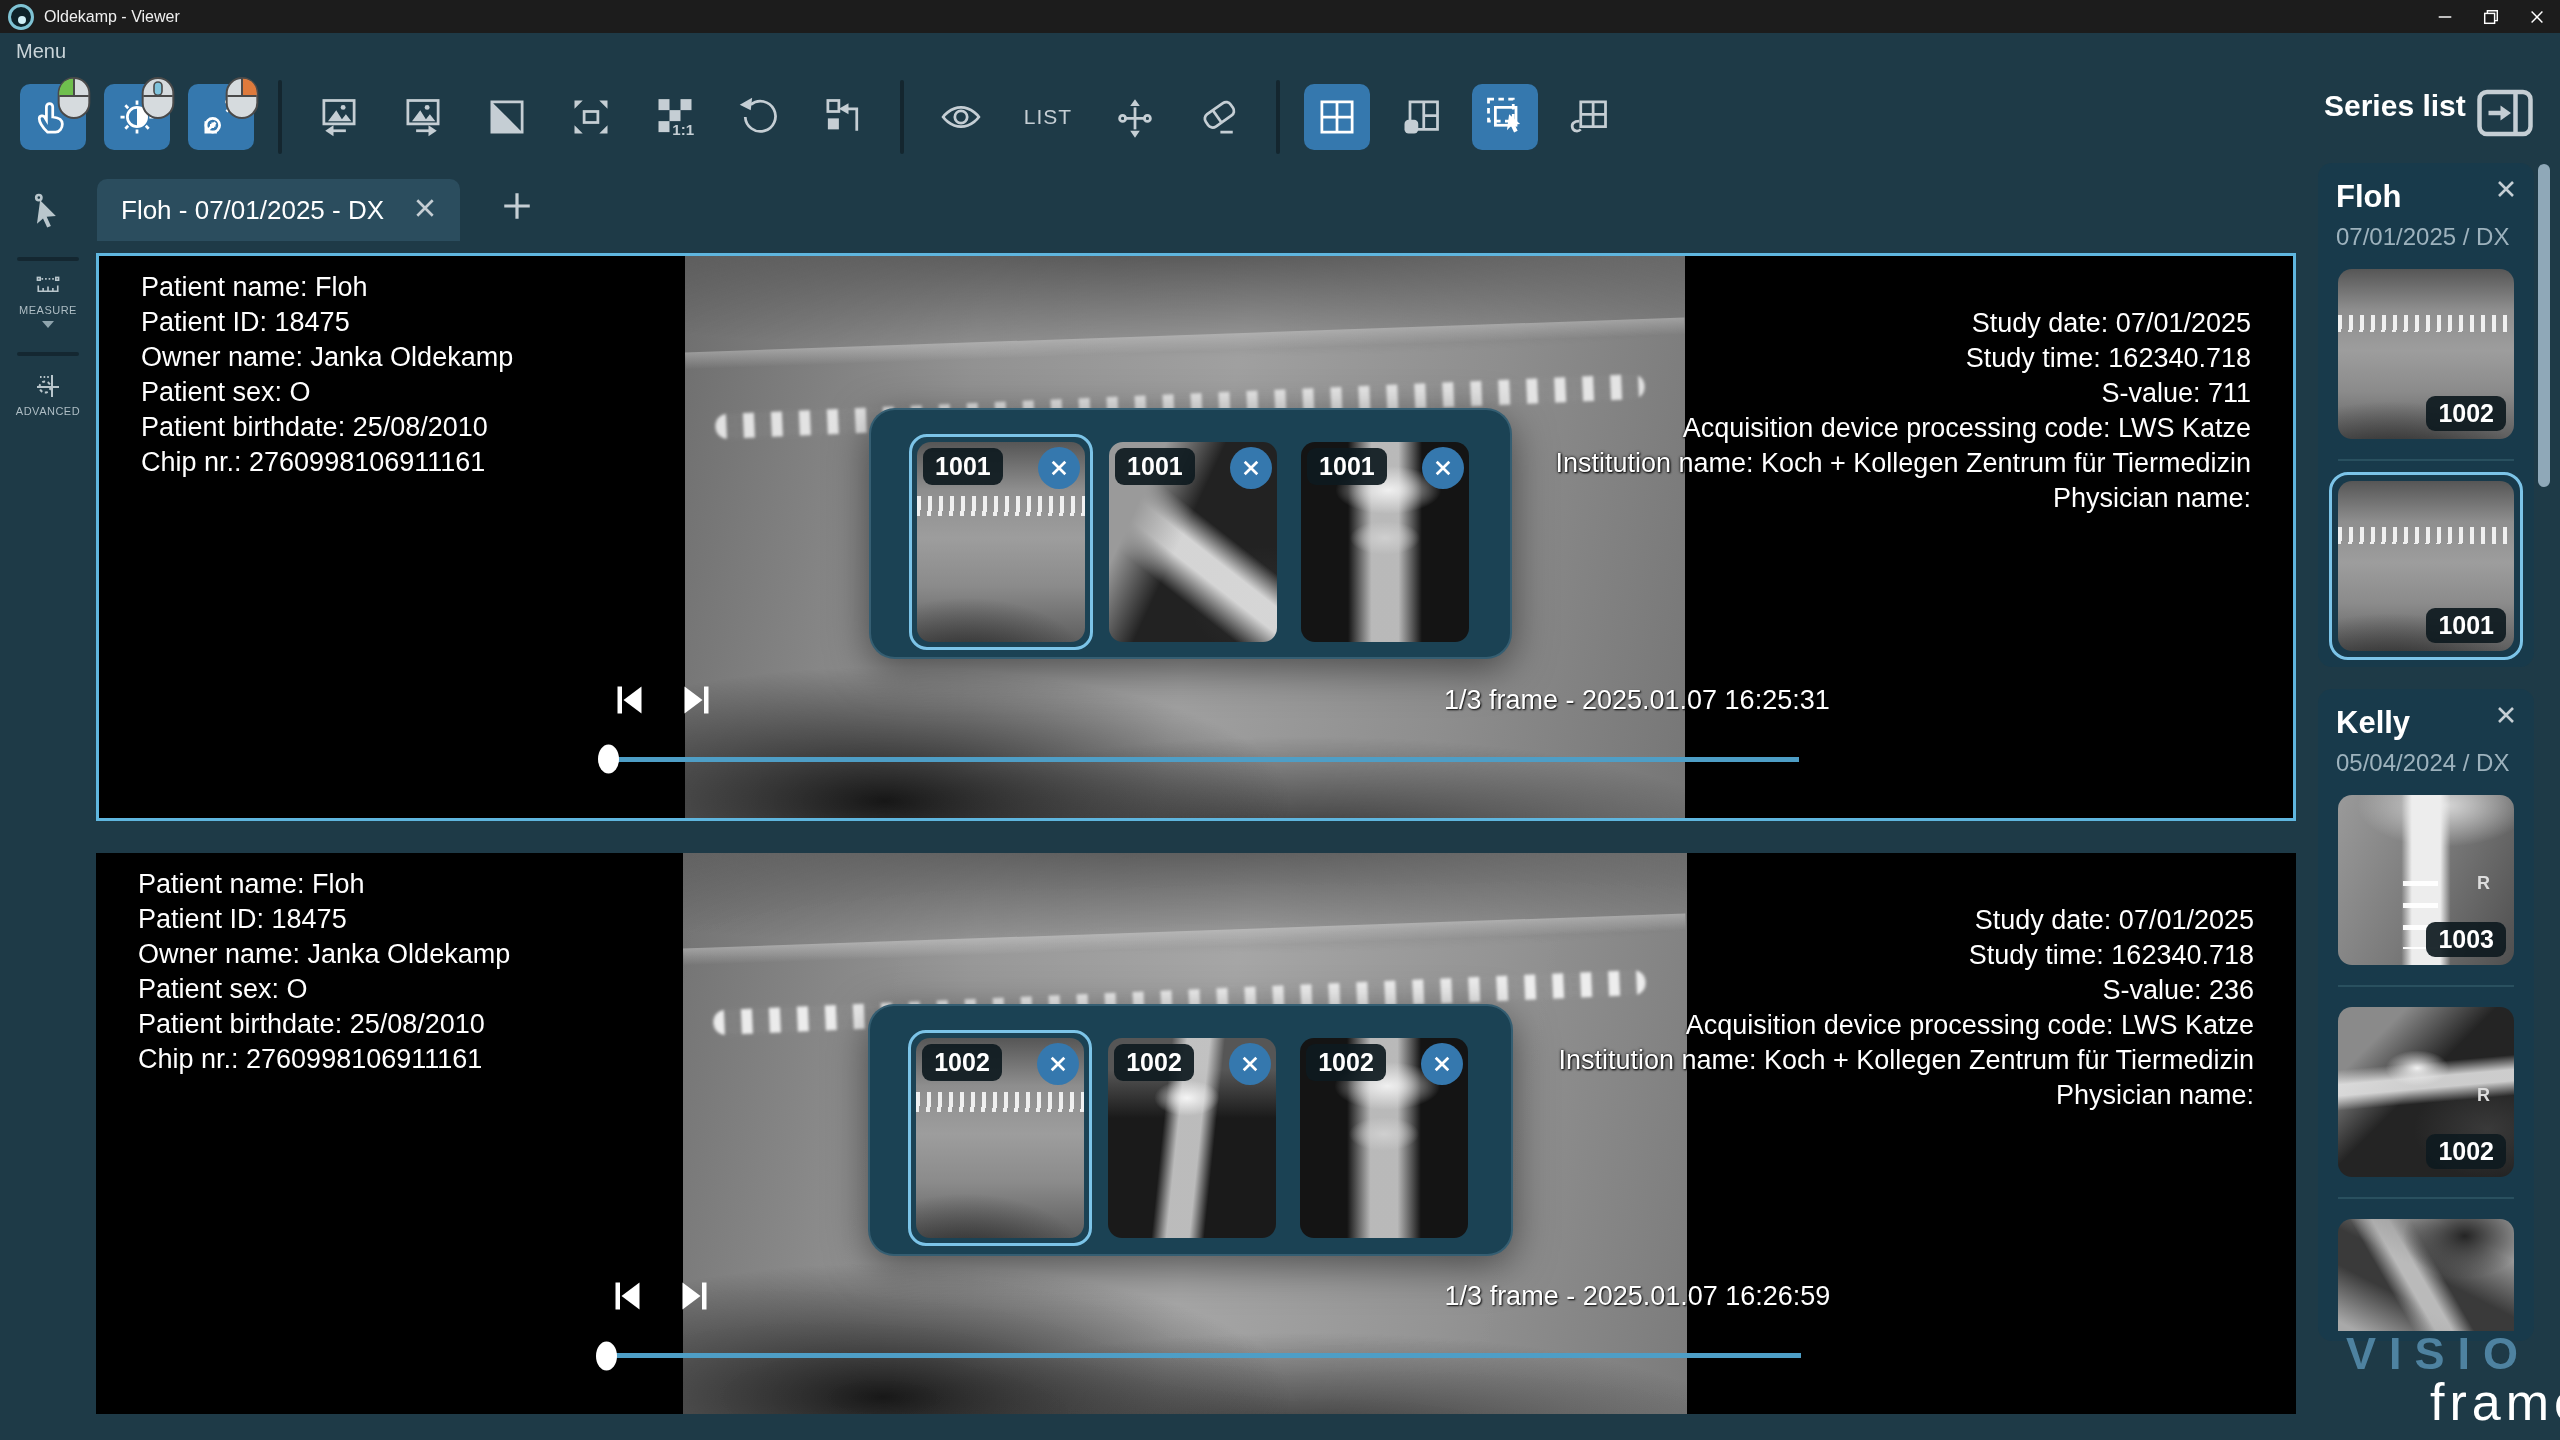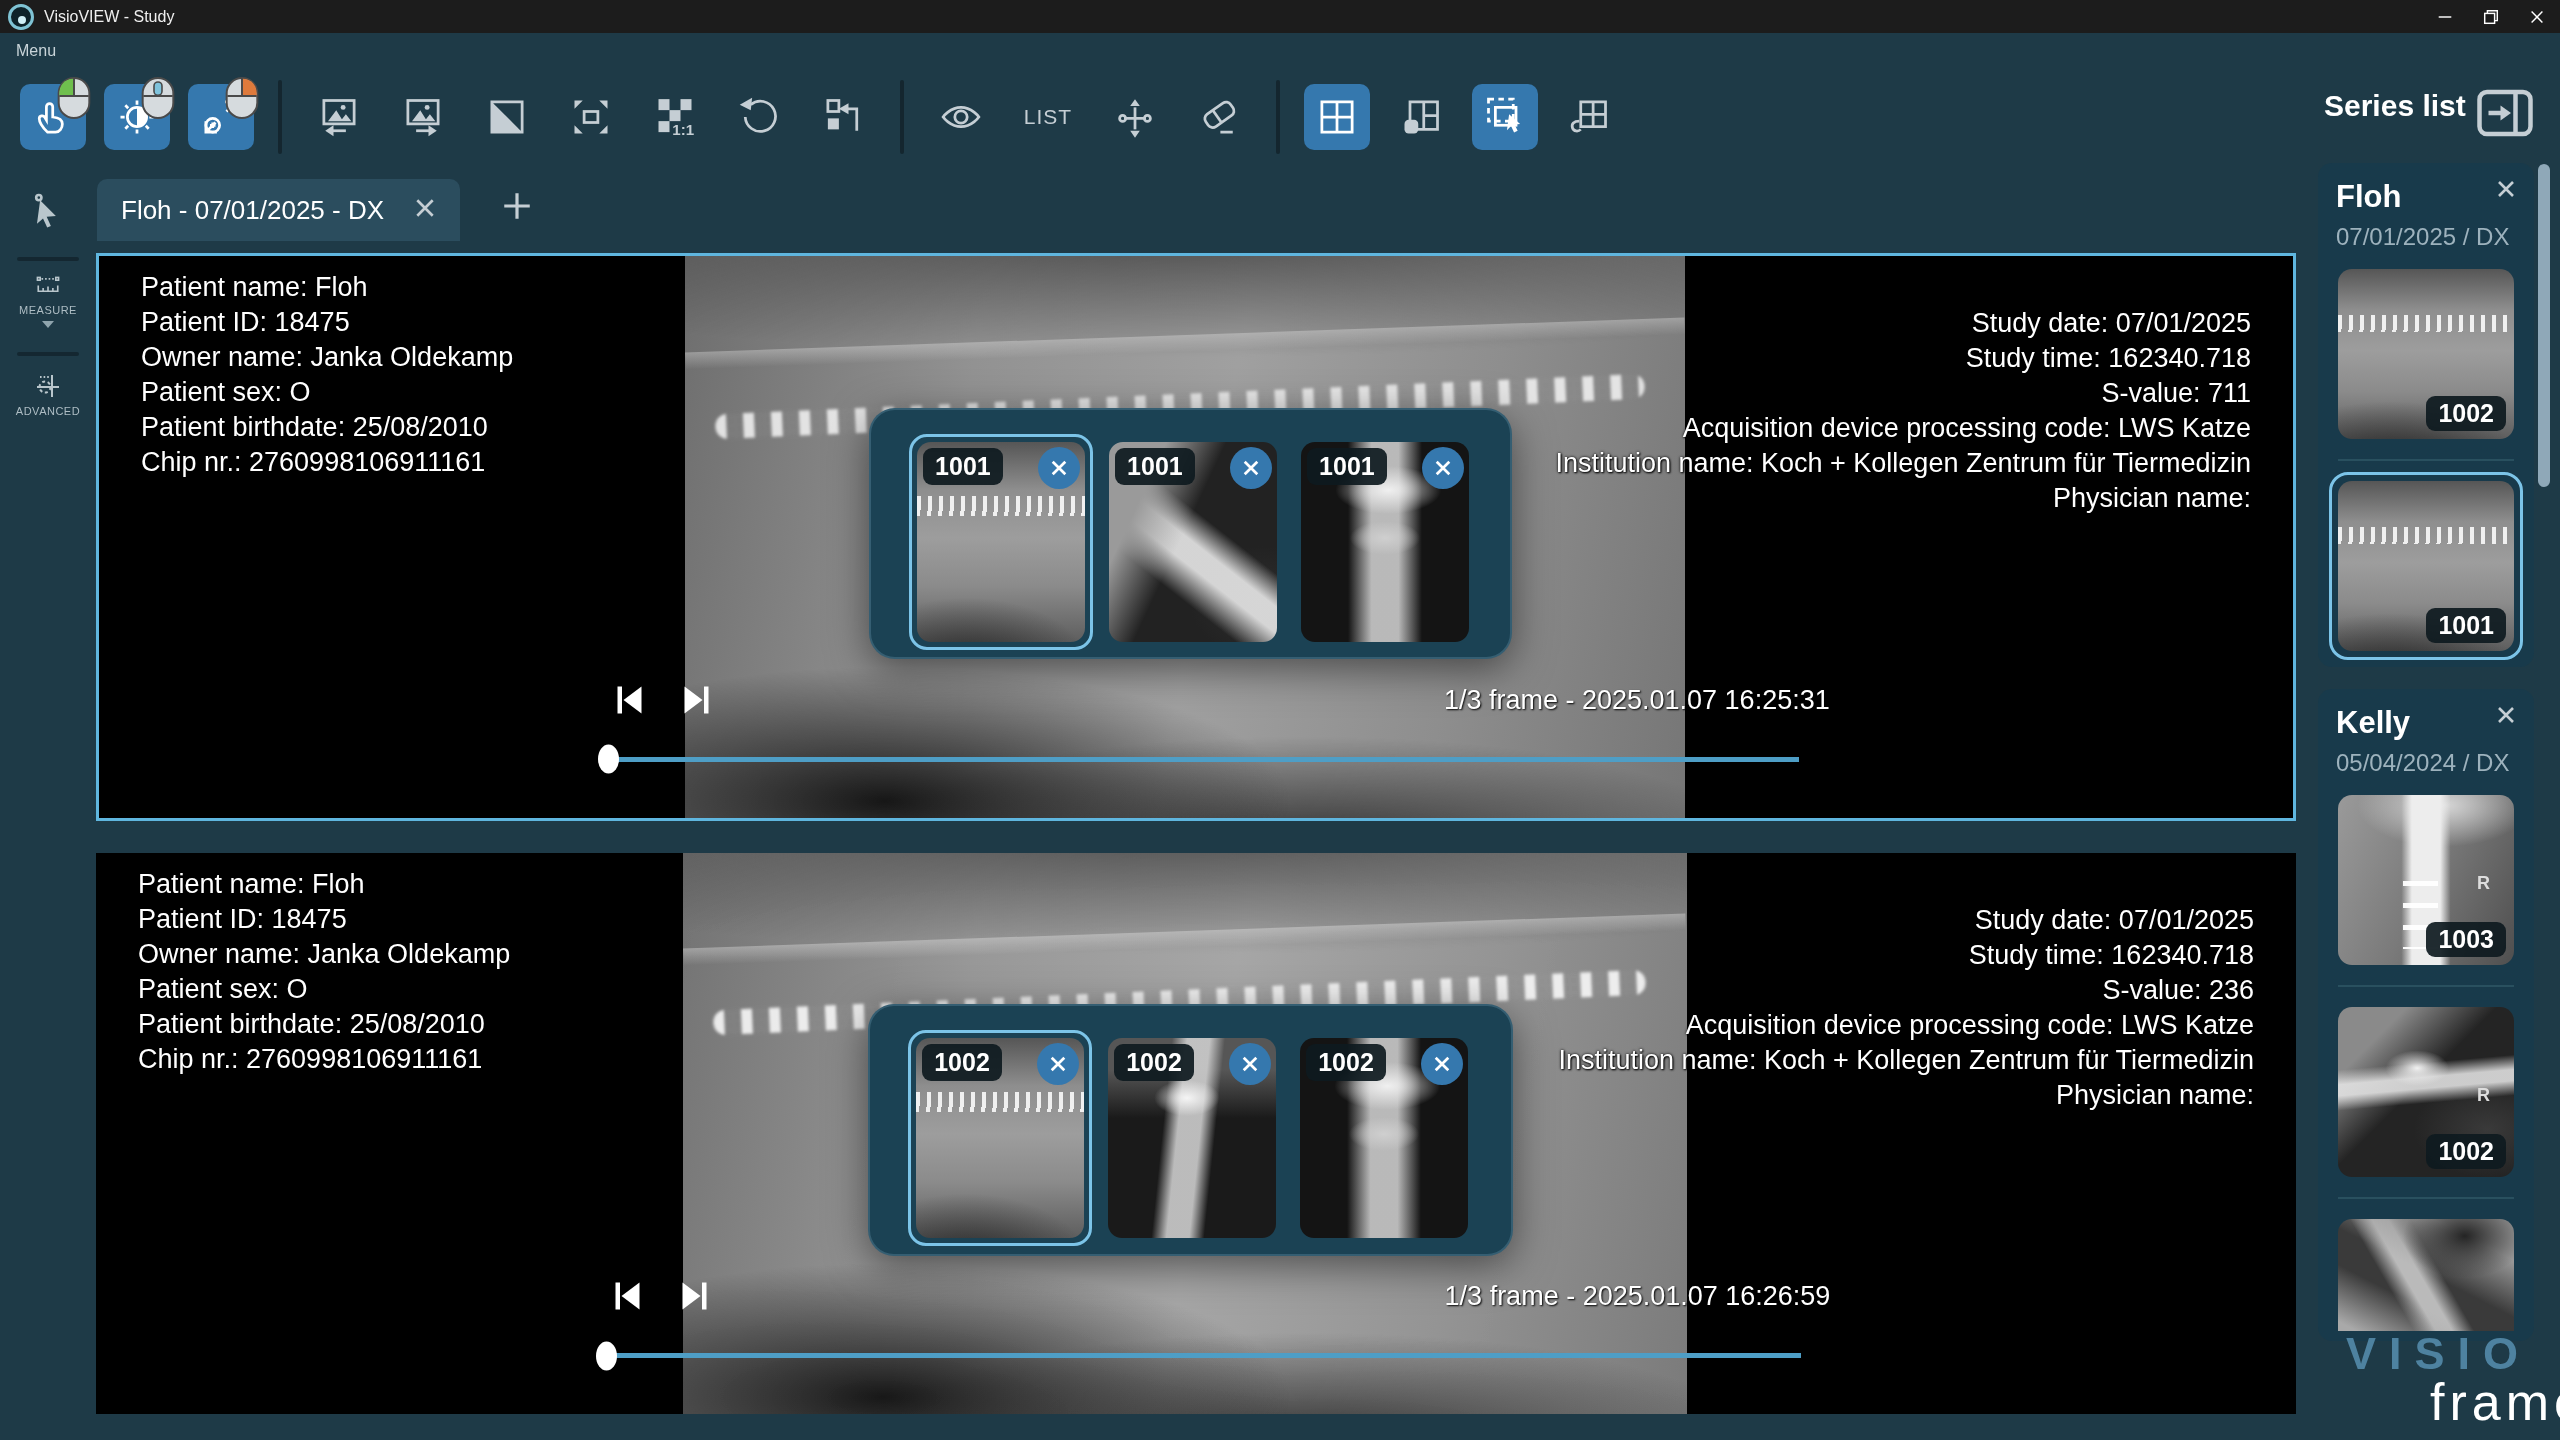--- a/index.html
+++ b/index.html
@@ -12,21 +12,21 @@
            background:#0d2229;border:3px solid #7fc3d4;position:relative;}
   .applogo::after{content:"";position:absolute;left:7px;top:9px;width:8px;height:8px;
            border-radius:50%;background:#cfeef5;}
   .apptitle{font-size:16px;color:#efefef;}
   .winctl{margin-left:auto;display:flex;}
   .winbtn{width:46px;height:33px;display:flex;align-items:center;justify-content:center;color:#fff;}
   .winbtn svg{stroke:#fff;stroke-width:1.6;fill:none;}
 
   
   .menubar{height:36px;display:flex;align-items:center;padding-left:16px;}
-  .menubar span{font-size:16px;color:#C9D4D9;}
+  .menubar span{font-size:20px;color:#C9D4D9;}
 
   
   .content{display:flex;height:1371px;}
   .leftcol{flex:1;display:flex;flex-direction:column;min-width:0;}
 
   
   .toolbar{height:96px;display:flex;align-items:center;padding-left:20px;gap:18px;flex:0 0 auto;}
   .tbtn{width:66px;height:66px;border-radius:10px;display:flex;align-items:center;
         justify-content:center;position:relative;flex:0 0 auto;}
   .tbtn svg{width:44px;height:44px;}
@@ -183,21 +183,21 @@
       linear-gradient(207deg,#9a9a9a 0 16%,rgba(154,154,154,0) 38%),
       linear-gradient(60deg, rgba(0,0,0,0) 40%, rgba(218,218,218,.8) 48% 54%, rgba(0,0,0,0) 62%);}
 </style>
 </head>
 <body>
 
 <div class="app">
 
   <div class="titlebar">
     <div class="applogo"></div>
-    <div class="apptitle">VisioVIEW - Study</div>
+    <div class="apptitle">Oldekamp - Viewer</div>
     <div class="winctl">
       <div class="winbtn">
         <svg viewBox="0 0 20 20" width="18" height="18">
             <path d="M3 10 H17"></path>
           </svg>
       </div>
       <div class="winbtn">
         <svg viewBox="0 0 20 20" width="18" height="18">
             <path d="M6 6 V3 H17 V14 H14"></path>
             <rect x="3" y="6" width="11" height="11"></rect>

